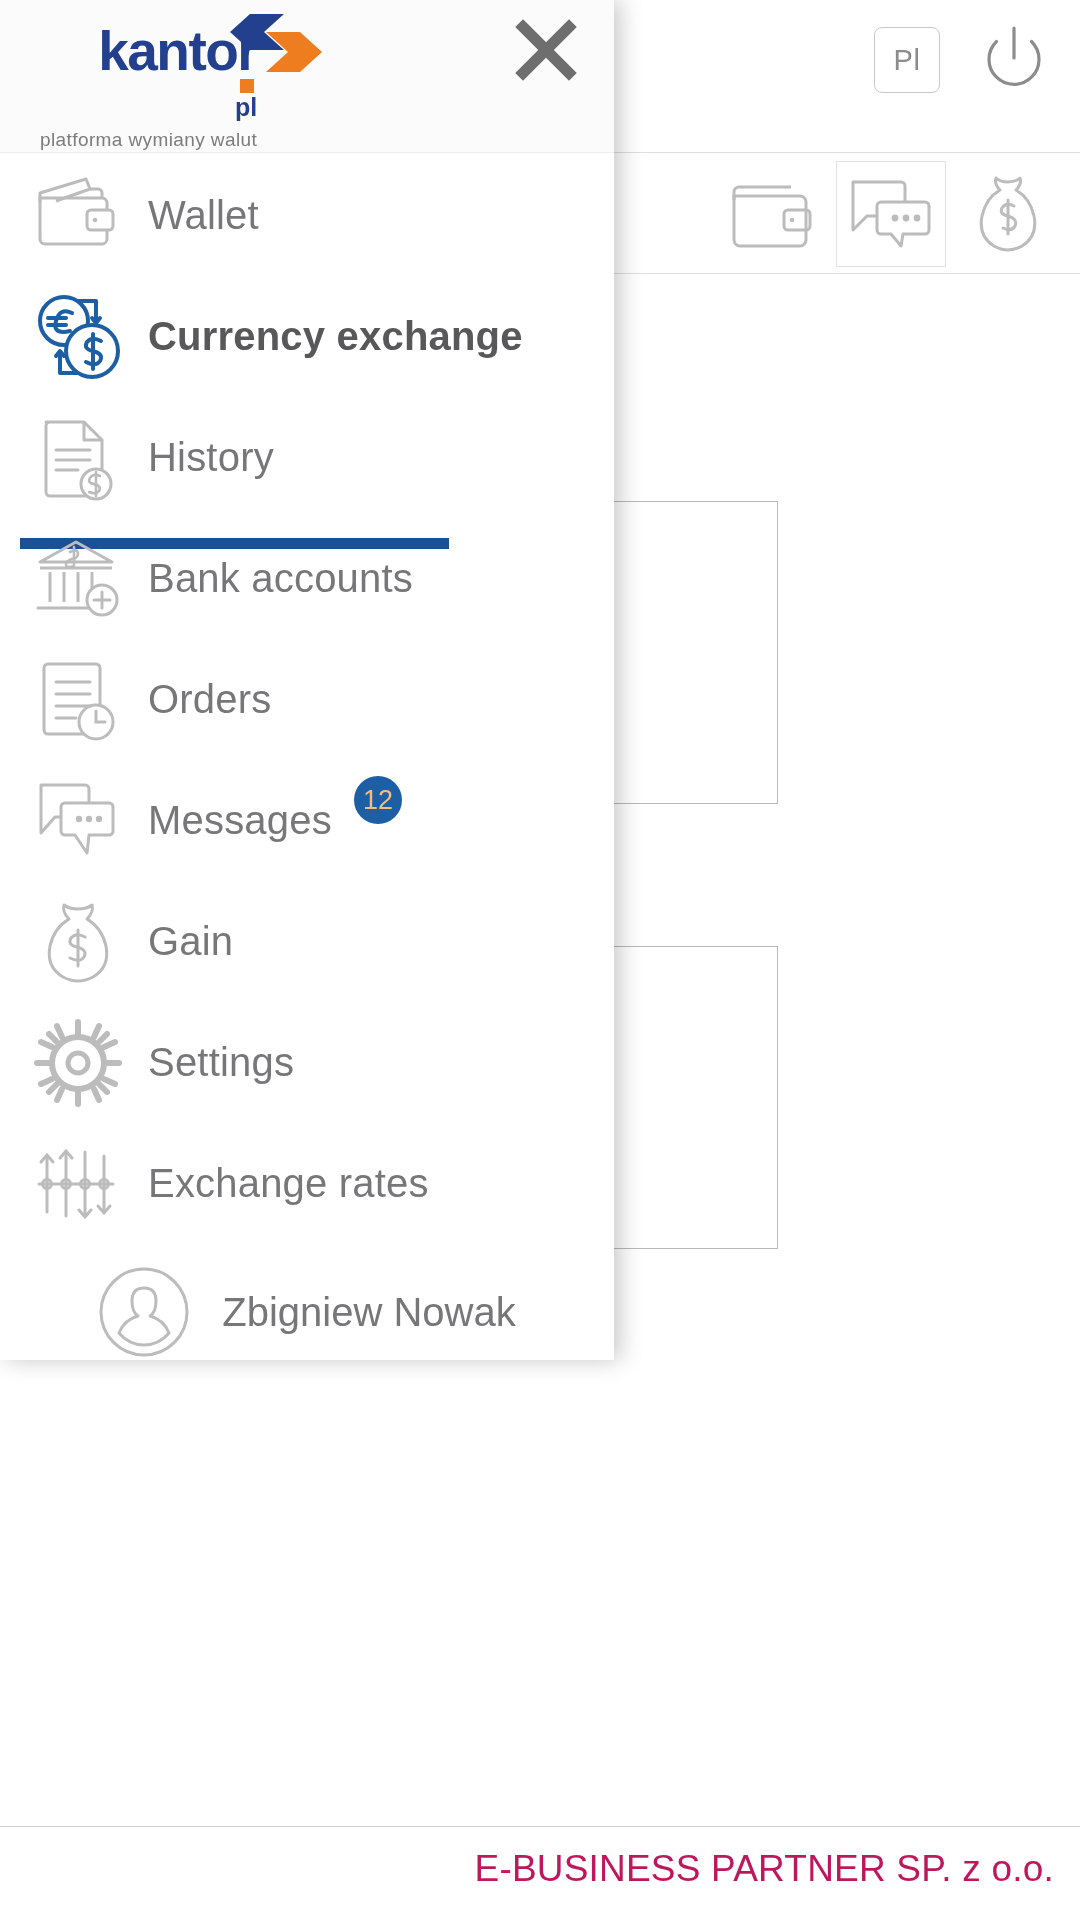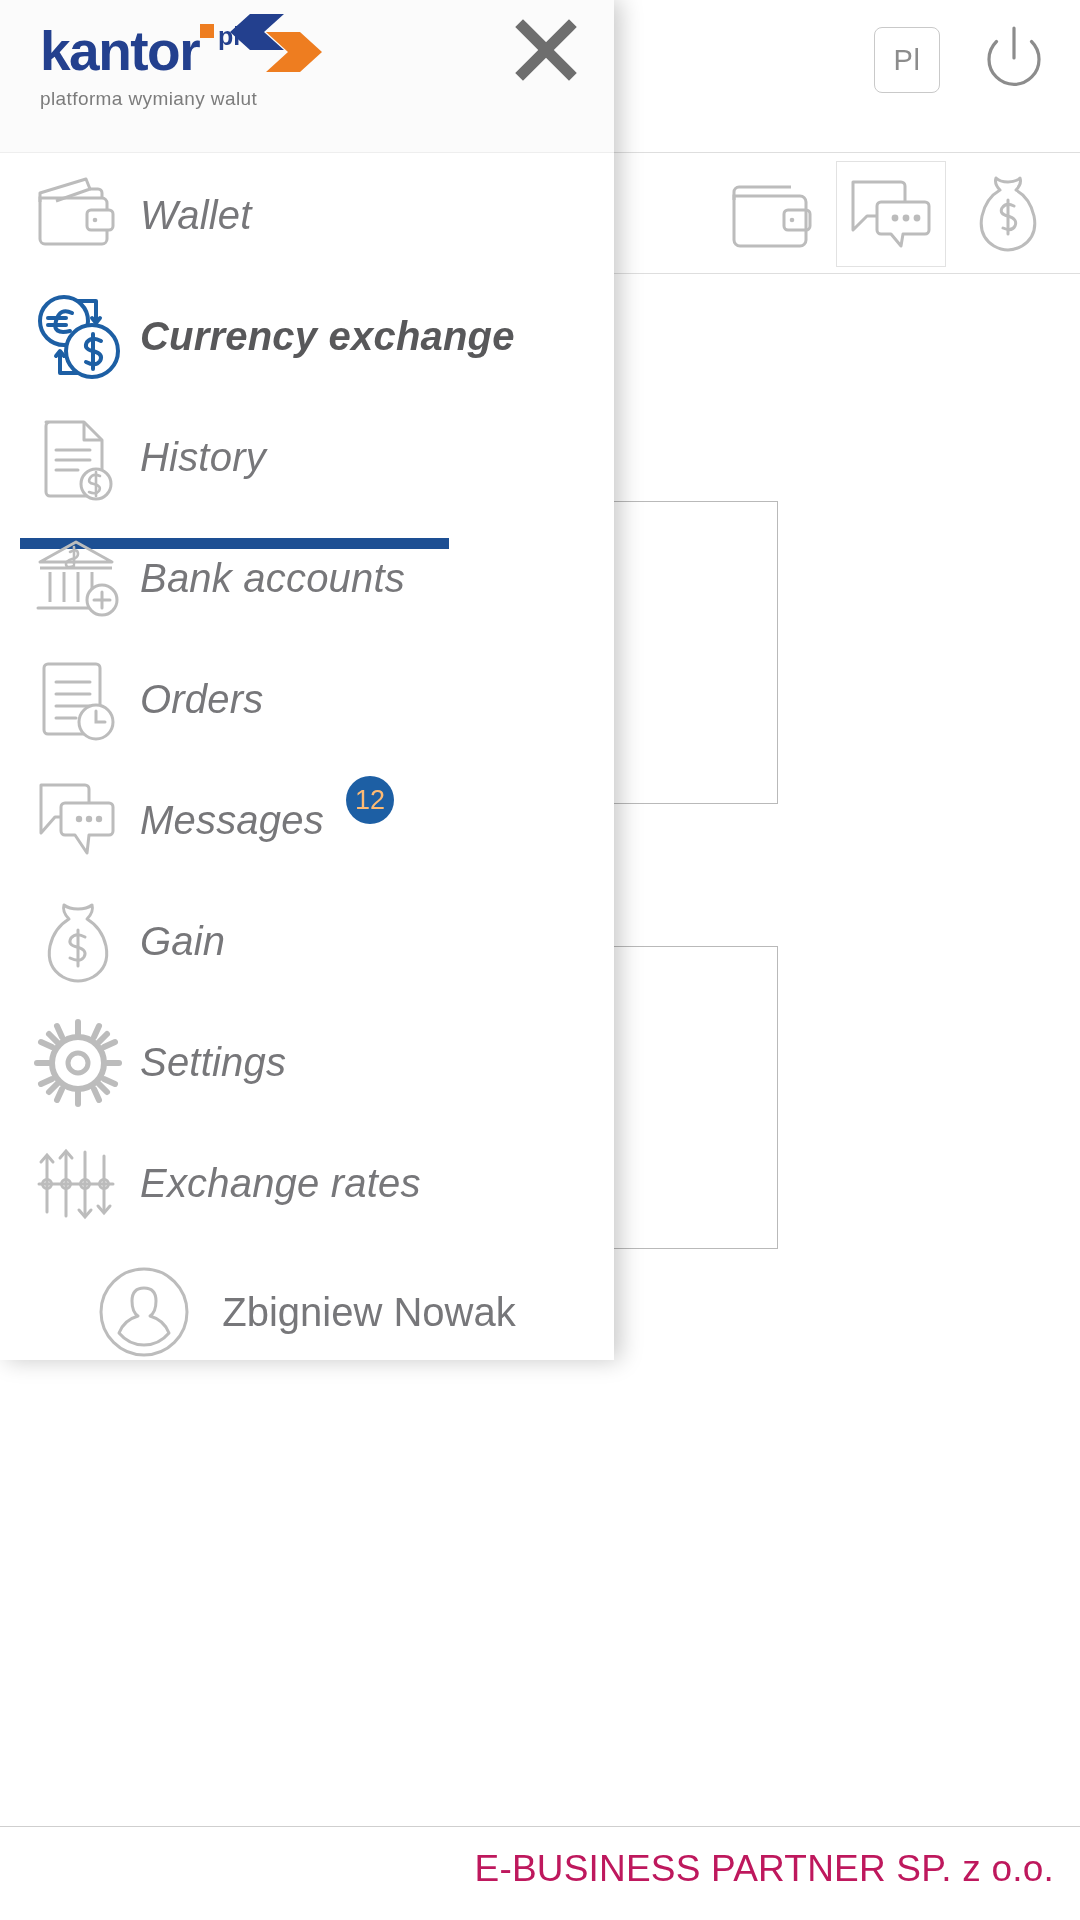--- a/index.html
+++ b/index.html
@@ -86,21 +86,21 @@
     position:absolute;left:0;top:0;width:614px;height:1360px;
     background:#ffffff;
     box-shadow:6px 0 22px rgba(0,0,0,.22);
     overflow:hidden;
   }
   .drawer-header{
     position:relative;height:152px;background:#fbfbfb;
     border-bottom:1px solid #eeeeee;
   }
   .logo-wrap{position:absolute;left:40px;top:24px;}
-  .logo-row{display:flex;}
+  .logo-row{display:flex;align-items:flex-end;flex-direction:column;}
   .logo-kantor{
     font-size:55px;font-weight:bold;color:#23408e;letter-spacing:-1.5px;line-height:1;
   }
   .logo-dot{
     display:inline-block;width:14px;height:14px;background:#ee7d20;margin:0 3px 2px 1px;
   }
   .logo-pl{font-size:25px;font-weight:bold;color:#23408e;margin-left:1px;line-height:1;}
   .logo-mark{position:absolute;left:186px;top:-14px;}
   .logo-tag{
     margin-top:9px;font-size:19px;color:#7c7c7c;letter-spacing:.4px;
@@ -113,21 +113,21 @@
   .menu{position:relative;padding-top:2px;}
   .menu-item{
     position:relative;display:flex;align-items:center;height:121px;
     padding-left:32px;box-sizing:border-box;cursor:pointer;
   }
   .menu-icon{
     width:92px;min-width:92px;height:92px;
     display:flex;align-items:center;justify-content:center;
   }
   .menu-label{
-    margin-left:16px;font-size:40px;color:#77777a;letter-spacing:.2px;white-space:nowrap;font-style:italic;
+    margin-left:24px;font-size:40px;color:#77777a;letter-spacing:.2px;white-space:nowrap;
   }
   .menu-item.active .menu-label{color:#58585a;font-weight:bold;text-align:right;}
   .active-underline{
     position:absolute;left:20px;top:1323px;width:429px;height:11px;background:#1d4f93;
   }
   .badge{
     margin-left:22px;min-width:48px;height:48px;border-radius:50%;
     background:#1d5fa4;color:#fdba74;font-size:27px;
     display:flex;align-items:center;justify-content:center;
     align-self:flex-start;margin-top:16px;

